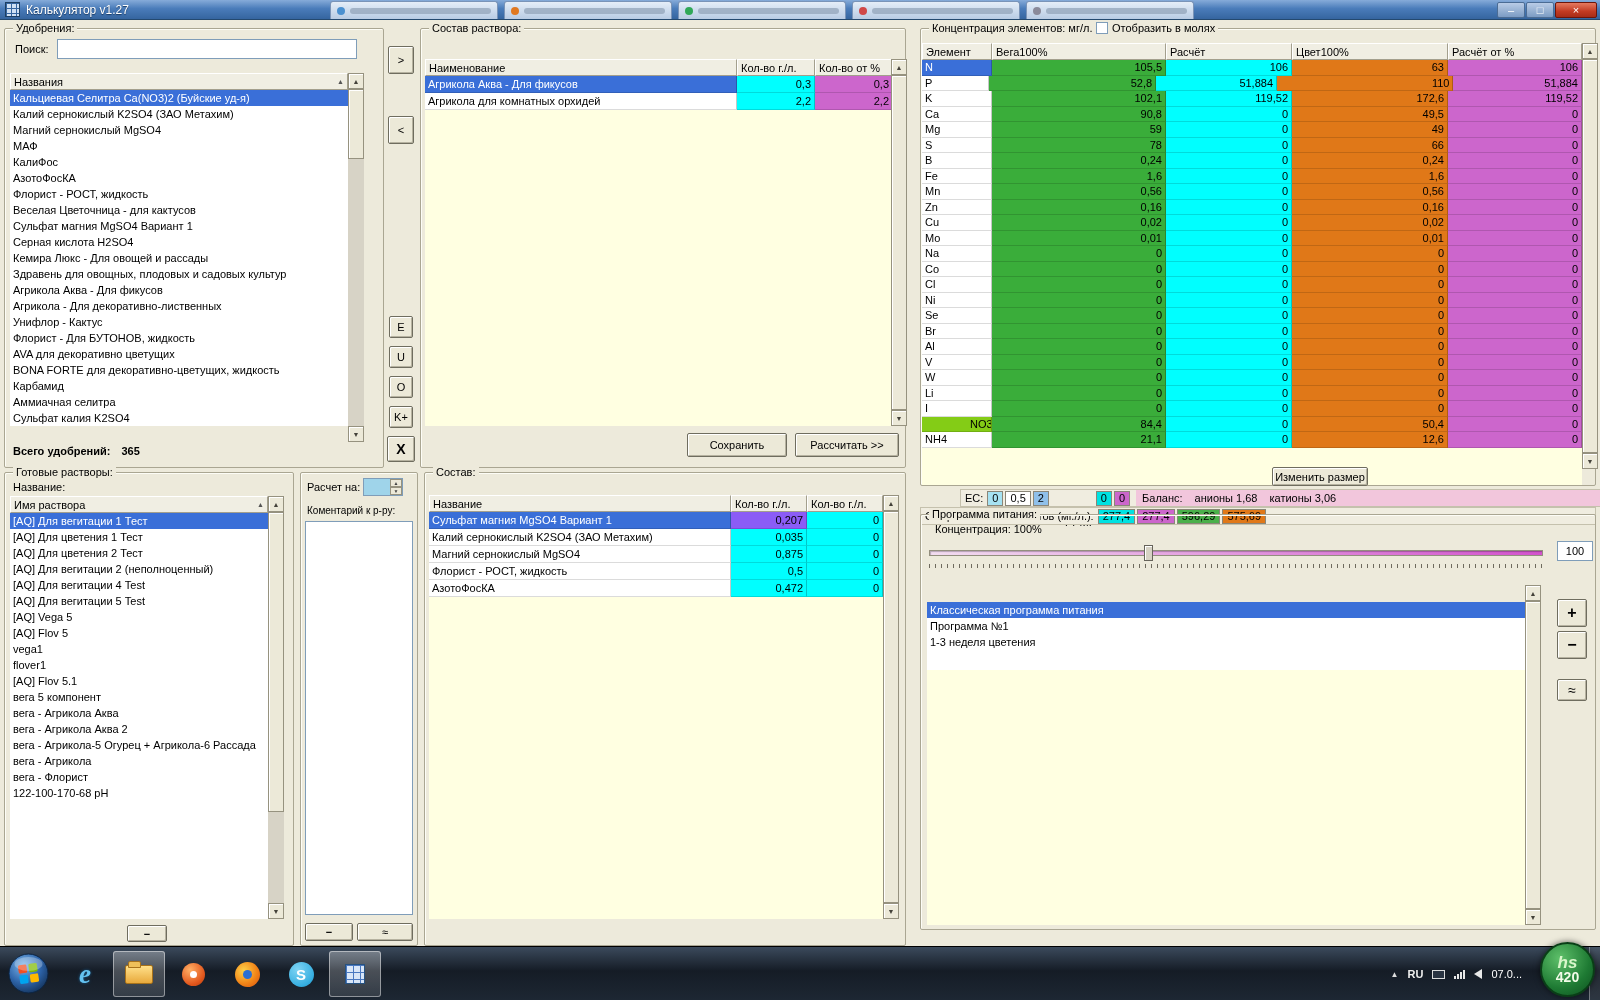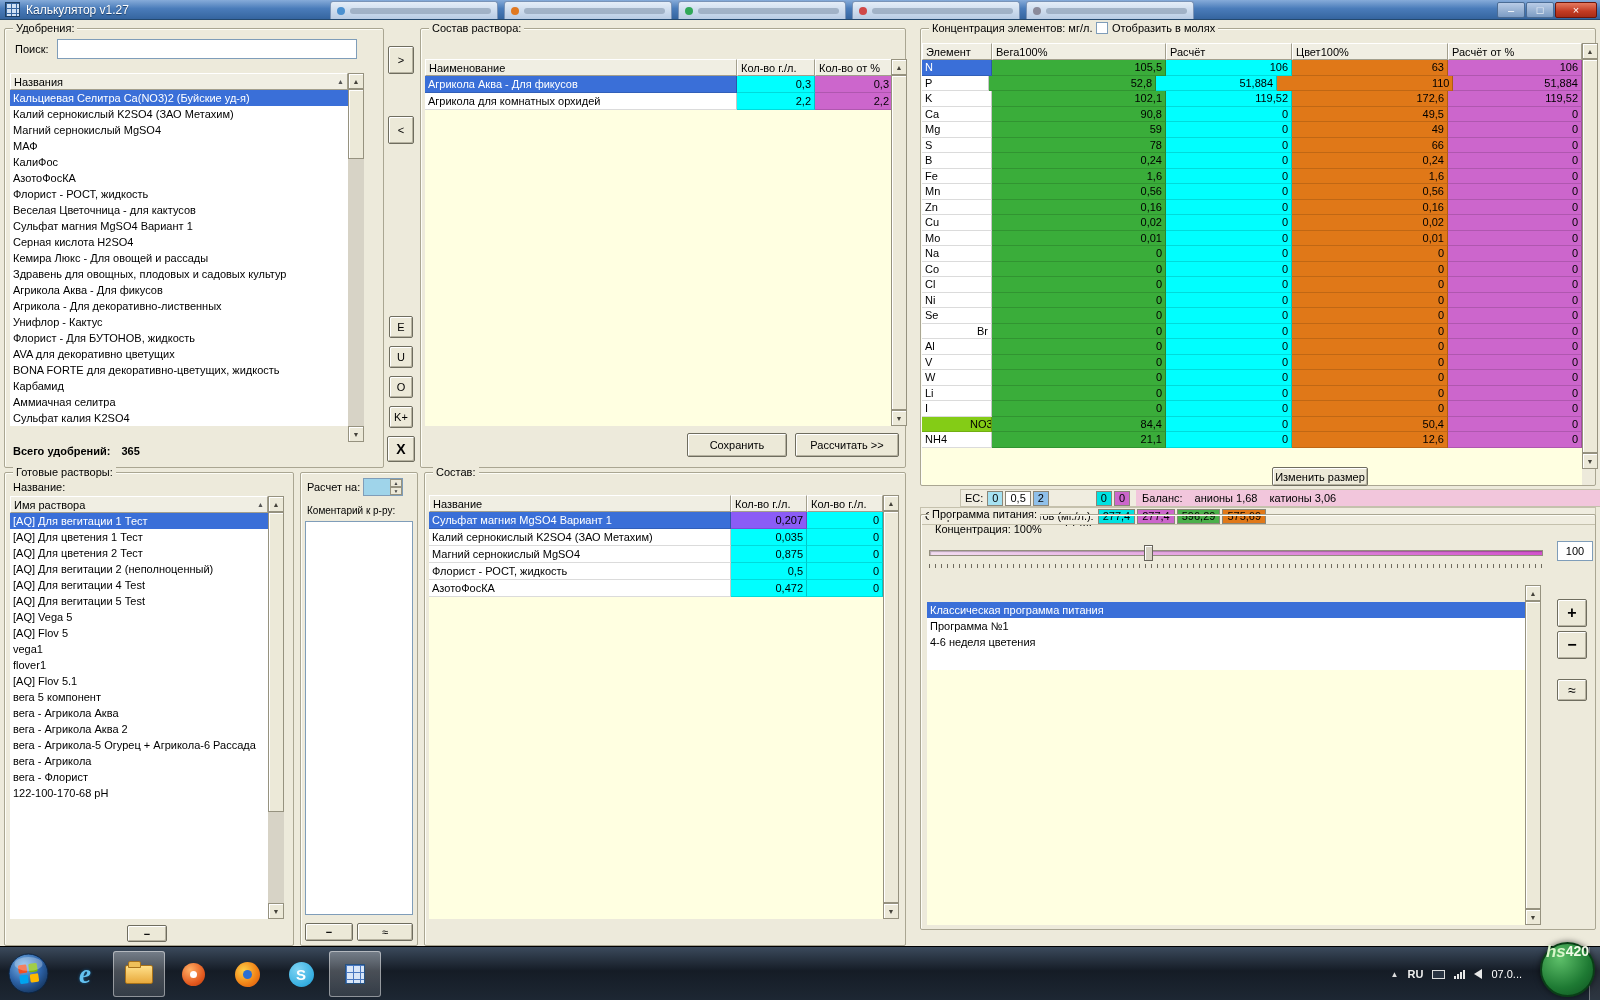--- a/index.html
+++ b/index.html
@@ -81,21 +81,21 @@
   #tray{position:absolute;right:78px;top:0;height:54px;display:flex;align-items:center;gap:9px;color:#eee;}
   .tray-arrow{font-size:8px;color:#ddd;}
   .kb-ico{width:13px;height:9px;border:1px solid #ddd;background:#2a3442;}
   .net-ico{display:flex;align-items:flex-end;gap:1px;}
   .net-ico i{display:block;width:2px;background:#e8e8e8;}
   .vol-ico{width:0;height:0;border:5px solid transparent;border-right:8px solid #e8e8e8;border-left:none;}
   #clock{font-size:11px;color:#fff;text-align:center;line-height:13px;}
   #show-desktop{position:absolute;right:0;top:0;width:11px;height:54px;background:rgba(255,255,255,.07);border-left:1px solid rgba(255,255,255,.35);}
   #hs-logo{position:absolute;right:5px;bottom:3px;width:55px;height:55px;border-radius:50%;z-index:50;
     background:radial-gradient(circle at 35% 28%,#5ec06a,#1e7a33 60%,#0d4f1f);border:2px solid #0a3e17;
-    display:flex;flex-direction:row;align-items:flex-start;justify-content:center;color:#d8f6ca;box-shadow:0 0 6px rgba(0,0,0,.6);}
+    display:flex;flex-direction:column;align-items:center;justify-content:center;color:#d8f6ca;box-shadow:0 0 6px rgba(0,0,0,.6);}
   #hs-logo .l1{font-size:17px;font-weight:bold;font-style:italic;line-height:15px;}
   #hs-logo .l2{font-size:14px;font-weight:bold;line-height:14px;color:#f2fbe8;}
   
   .yellow-fill{position:absolute;background:#ffffe1;}
   .white-fill{position:absolute;background:#fff;}
   .balance{flex:1;background:#f2c6dc;display:flex;align-items:center;gap:12px;padding:0 6px;height:100%;}
   #ec-row,#totals-row{display:flex;align-items:center;background:#f0ede0;border:1px solid #c5c1ad;padding-left:4px;gap:4px;}
 </style>
 </head>
 <body>
@@ -341,21 +341,21 @@
         <div class="cell num" style="width: 134px; background: rgb(204, 102, 204);">0</div>
       </div>
       <div class="erow">
         <div class="cell" style="width: 70px; background: rgb(255, 255, 255);">Se</div>
         <div class="cell num" style="width: 174px; background: rgb(58, 173, 58);">0</div>
         <div class="cell num" style="width: 126px; background: rgb(0, 255, 255);">0</div>
         <div class="cell num" style="width: 156px; background: rgb(224, 120, 24);">0</div>
         <div class="cell num" style="width: 134px; background: rgb(204, 102, 204);">0</div>
       </div>
       <div class="erow">
-        <div class="cell" style="width: 70px; background: rgb(255, 255, 255); text-align: right;">Br</div>
+        <div class="cell" style="width: 70px; background: rgb(255, 255, 255);">Br</div>
         <div class="cell num" style="width: 174px; background: rgb(58, 173, 58);">0</div>
         <div class="cell num" style="width: 126px; background: rgb(0, 255, 255);">0</div>
         <div class="cell num" style="width: 156px; background: rgb(224, 120, 24);">0</div>
         <div class="cell num" style="width: 134px; background: rgb(204, 102, 204);">0</div>
       </div>
       <div class="erow">
         <div class="cell" style="width: 70px; background: rgb(255, 255, 255);">Al</div>
         <div class="cell num" style="width: 174px; background: rgb(58, 173, 58);">0</div>
         <div class="cell num" style="width: 126px; background: rgb(0, 255, 255);">0</div>
         <div class="cell num" style="width: 156px; background: rgb(224, 120, 24);">0</div>
@@ -436,21 +436,21 @@
   <span class="lbl abs" style="left:14px;top:8px;">Концентрация: 100%</span>
   <div class="slider" style="left:8px;top:30px;width:614px;">
     <div class="track"></div>
     <div class="sthumb" style="left:35%;"></div>
   </div>
   <div class="ticks" style="left:8px;top:49px;width:614px;"></div>
   <div class="sunken abs" style="left:636px;top:26px;width:36px;height:20px;text-align:center;line-height:18px;">100</div>
   <div class="abs" id="program-list" style="left:6px;top:87px;width:598px;height:68px;background:#fff;">
       <div class="list-row sel">Классическая программа питания</div>
       <div class="list-row">Программа №1</div>
-      <div class="list-row">4-6 неделя цветения</div>
+      <div class="list-row">1-3 неделя цветения</div>
     </div>
   <div class="yellow-fill" style="left:6px;top:155px;width:598px;height:255px;"></div>
   <div class="vscroll" style="left:604px;top:70px;height:340px;">
     <div class="scroll-btn">▲</div>
     <div class="strack">
         <div class="thumb full"></div>
       </div>
     <div class="scroll-btn">▼</div>
   </div>
   <div class="btn" style="left:636px;top:84px;width:30px;height:28px;font-size:16px;font-weight:bold;">+</div>

